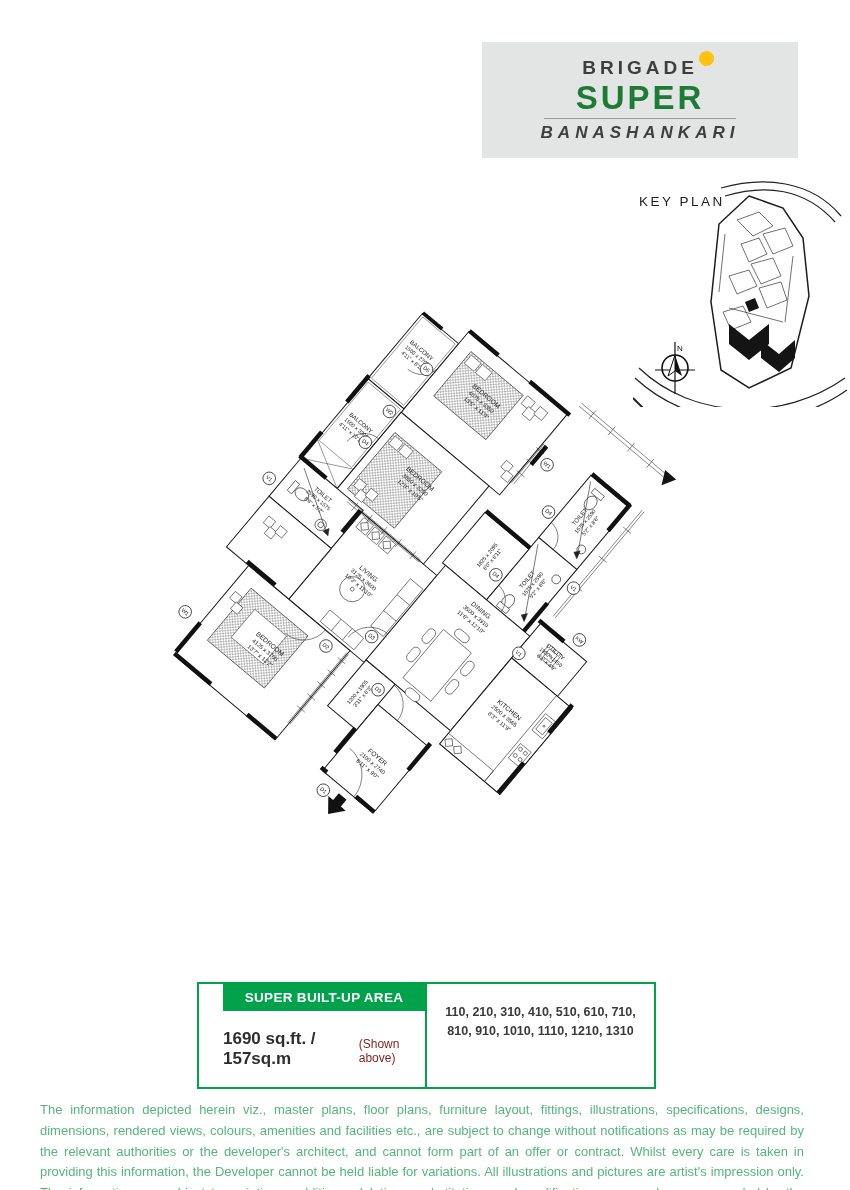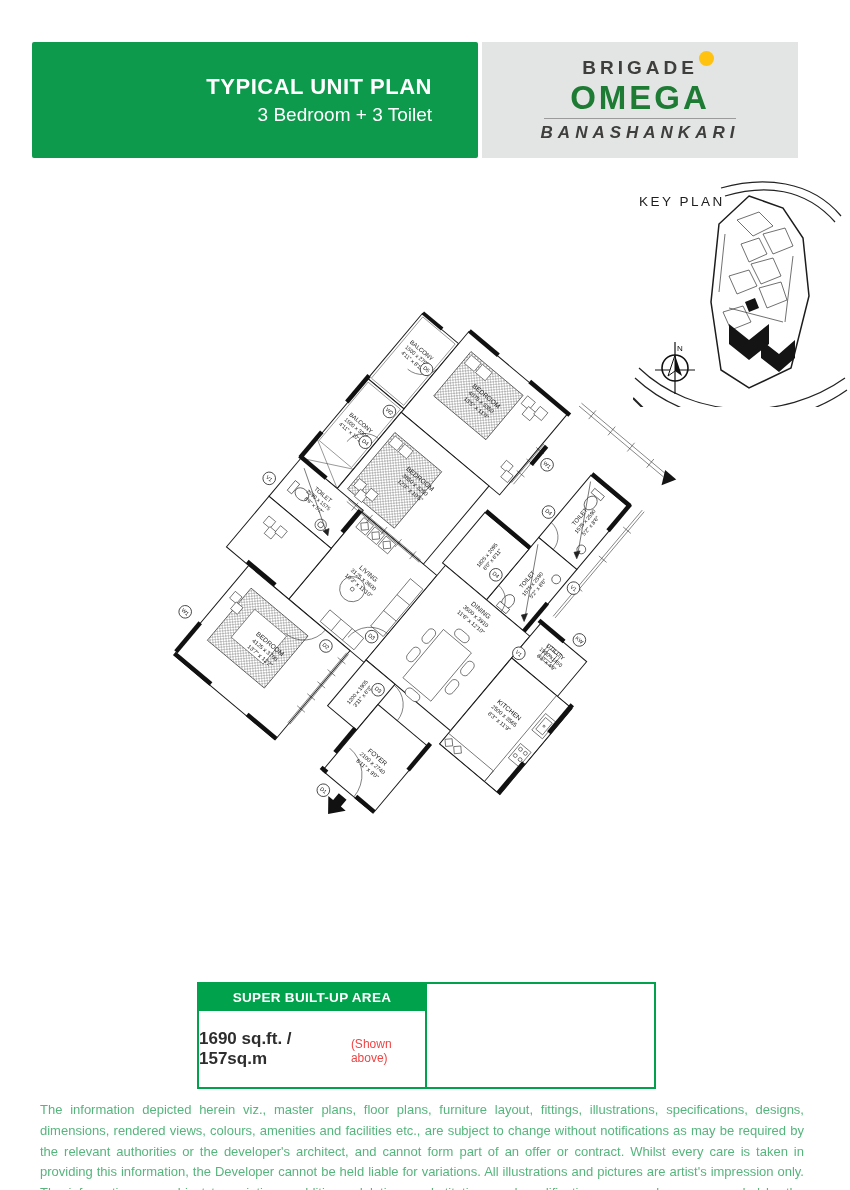--- a/index.html
+++ b/index.html
@@ -22,42 +22,38 @@
   
   .keyplan{position:absolute;left:633px;top:172px;width:215px;height:235px;}
   .plan{position:absolute;left:55px;top:265px;width:740px;height:660px;}
   svg text{font-family:"Liberation Sans", sans-serif;}
   
   .tables{position:absolute;left:197px;top:982px;display:flex;}
   .tbl{border:2px solid #00a24c;box-sizing:border-box;}
   .tbl .hd{height:27px;background:#00a24c;color:#fff;font-weight:bold;font-size:13.5px;
            display:flex;align-items:center;justify-content:center;letter-spacing:.3px;}
   .tbl .bd{height:76px;background:#fff;display:flex;align-items:center;justify-content:center;}
-  .tbl.left{width:229px;border-right:1px solid #00a24c;}
+  .tbl.left{width:229px;border-right:1px solid #00a24c;padding-left:24px;}
   .tbl.right{width:230px;border-left:1px solid #00a24c;}
   .area-val{font-size:17px;font-weight:bold;color:#2e2e2e;}
-  .area-note{font-size:12px;color:#ef4444;margin-top:3px;}
+  .area-note{font-size:12px;color:#7f1d1d;margin-top:3px;}
   .units{font-size:12.5px;font-weight:bold;color:#3a3a3a;line-height:1.55;text-align:center;}
   
   .disc{position:absolute;left:40px;right:46px;top:1100px;font-size:13px;color:#56b57d;
         line-height:1.6;text-align:justify;}
 </style>
 </head>
 <body>
 
 <div id="page">
 
-  <div class="band">
-    <div class="t1">TYPICAL UNIT PLAN</div>
-    <div class="t2">3 Bedroom + 3 Toilet</div>
-  </div>
 
   <div class="logo">
     <div class="brigade"><span>BRIGADE</span><span class="dot"></span></div>
-    <div class="omega">OMEGA</div>
+    <div class="omega">SUPER</div>
     <div class="rule"></div>
     <div class="loc">BANASHANKARI</div>
   </div>
 
   <svg class="keyplan" viewBox="0 0 215 235">
     <text x="6" y="34" font-size="13.5" letter-spacing="2.5" fill="#1e1e1e">KEY PLAN</text>
 
     <g stroke="#222" fill="none" stroke-width="1.2">
       <path d="M88 16 C130 4 178 8 208 44"></path>
       <path d="M92 24 C132 12 172 16 202 50"></path>
@@ -417,18 +413,24 @@
 
   <div class="tables">
     <div class="tbl left">
       <div class="hd">SUPER BUILT-UP AREA</div>
       <div class="bd">
         <div class="area-val">1690 sq.ft. / 157sq.m</div>
         <div class="area-note">(Shown above)</div>
       </div>
     </div>
     <div class="tbl right">
+      <div class="bd">
+        <div class="units">
+          <div>110, 210, 310, 410, 510, 610, 710,</div>
+          <div>810, 910, 1010, 1110, 1210, 1310</div>
+        </div>
+      </div>
     </div>
   </div>
 
   <div class="disc">The information depicted herein viz., master plans, floor plans, furniture layout, fittings, illustrations, specifications, designs, dimensions, rendered views, colours, amenities and facilities etc., are subject to change without notifications as may be required by the relevant authorities or the developer's architect, and cannot form part of an offer or contract.  Whilst every care is taken in providing this information, the Developer cannot be held liable for variations. All illustrations and pictures are artist's impression only. The information are subject to variations, additions, deletions, substitutions and modifications as may be recommended by the company's architect and/or the relevant approving authorities. The Developer is wholly exempt from any liability on account of any claim in this regard. (1 square metre = 10.764 square feet).  E.&amp; OE.</div>
 
 </div>
 
 </body></html>

